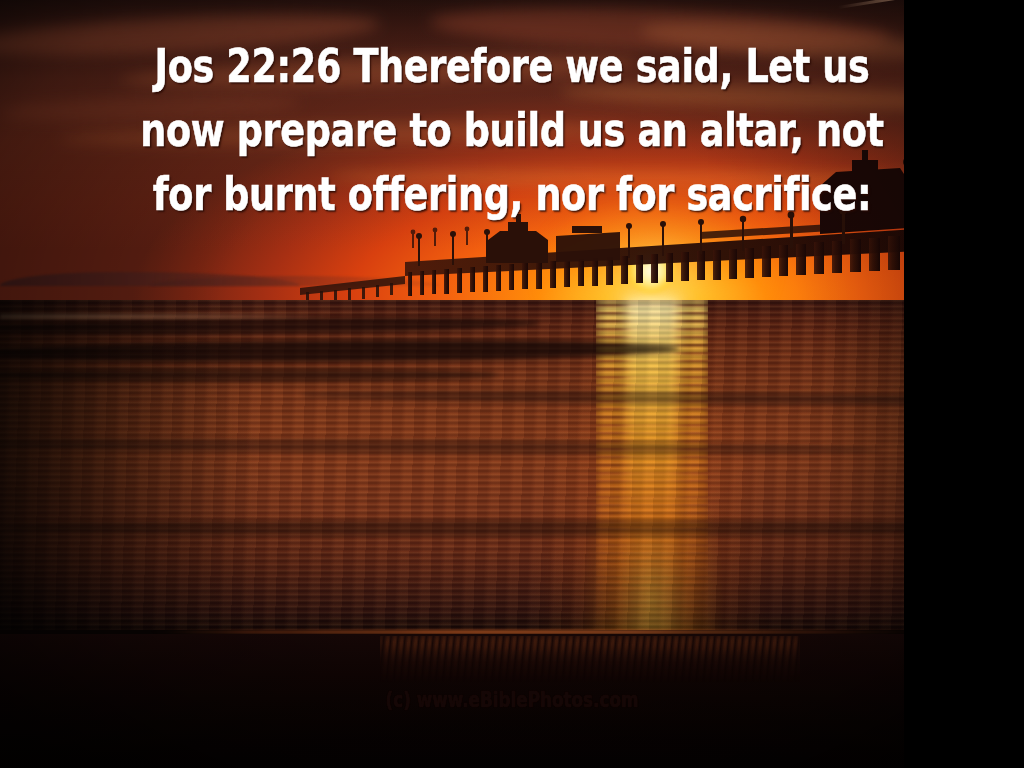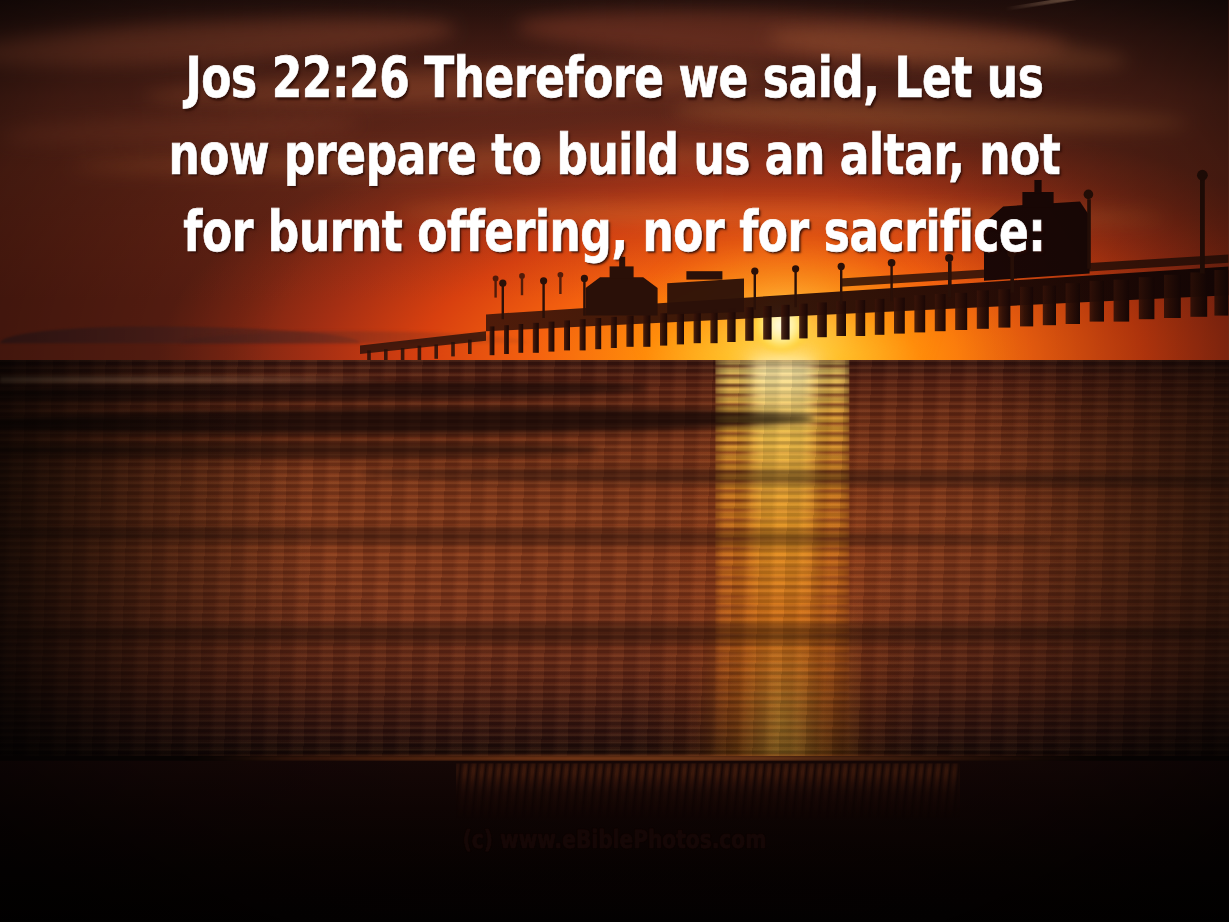--- a/index.html
+++ b/index.html
@@ -1,21 +1,21 @@
 <!DOCTYPE html>
 <html><head>
 <meta charset="utf-8">
 <title>Bible Verse Image</title>
 <style>
   html,body{margin:0;padding:0;background:#000;}
   body{font-family:"Liberation Sans",sans-serif;}
 
   #stage{
     position:relative;
-    width:1024px;height:768px;
+    width:904px;height:768px;
     overflow:hidden;
     background:#0a0403;
   }
 
   
   .sky{
     position:absolute;left:0;top:0;width:1024px;height:300px;
     background:
       linear-gradient(to bottom,
         rgba(40,18,14,0.96) 0px,

